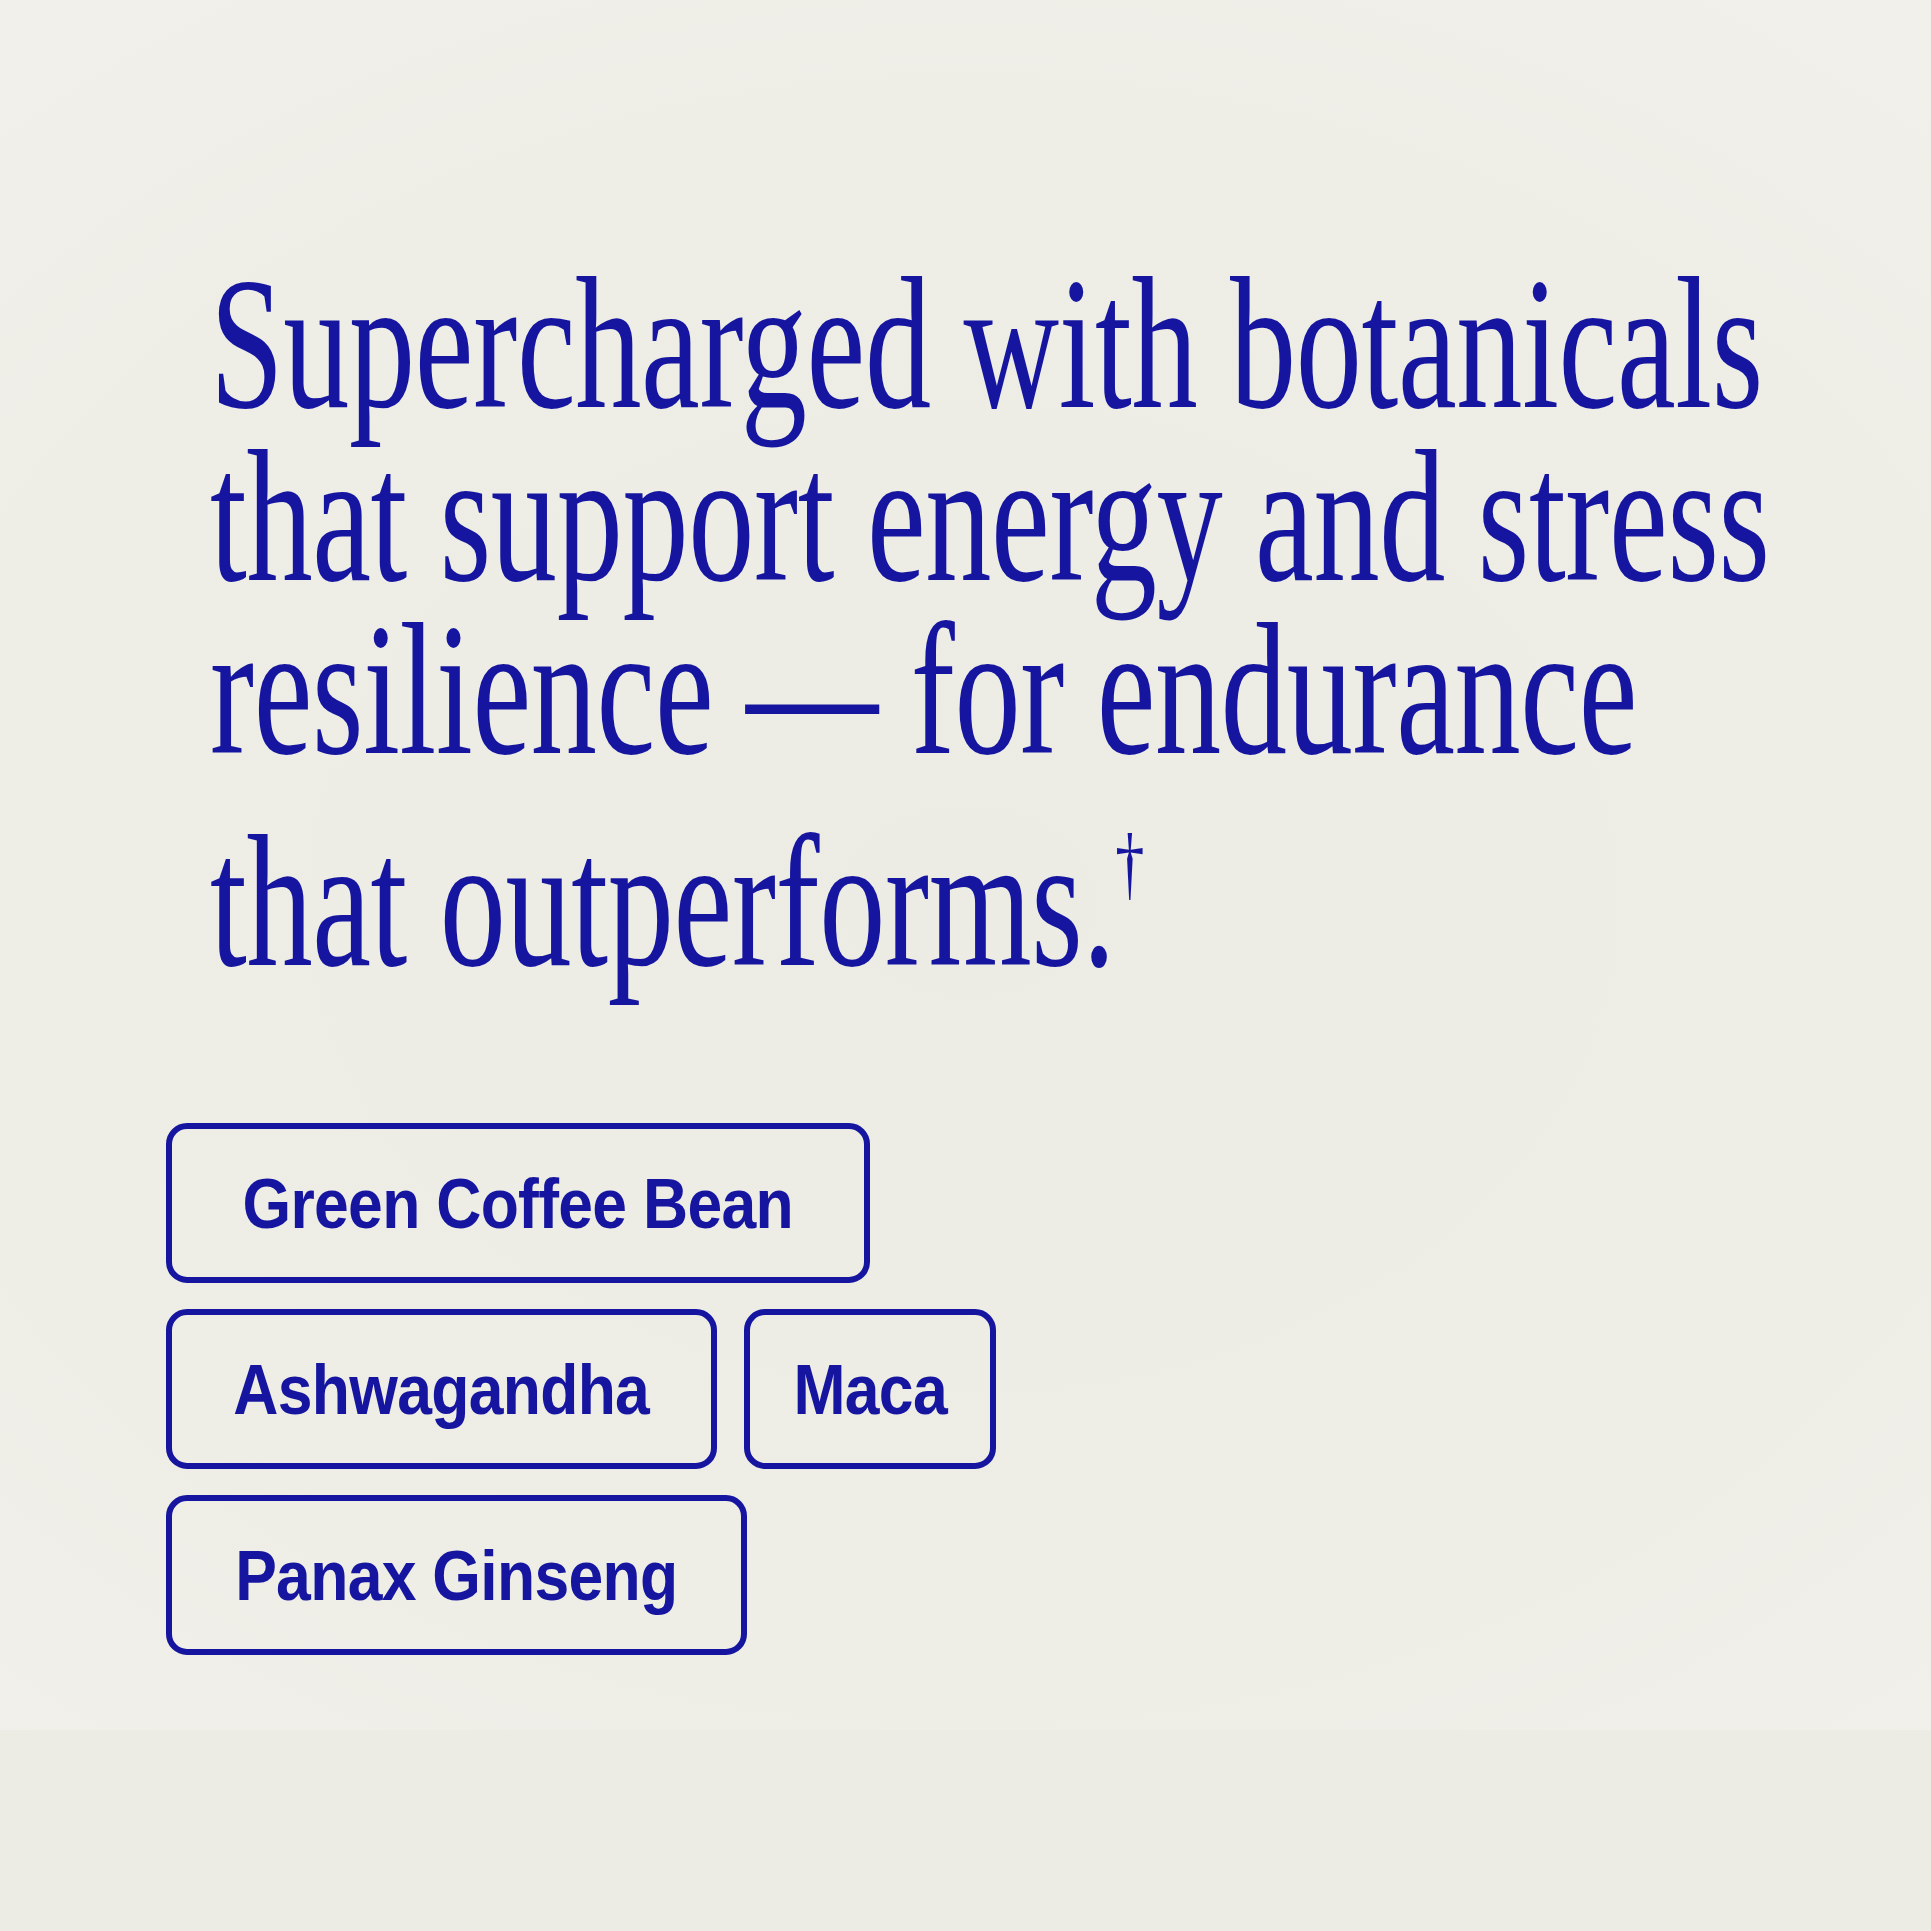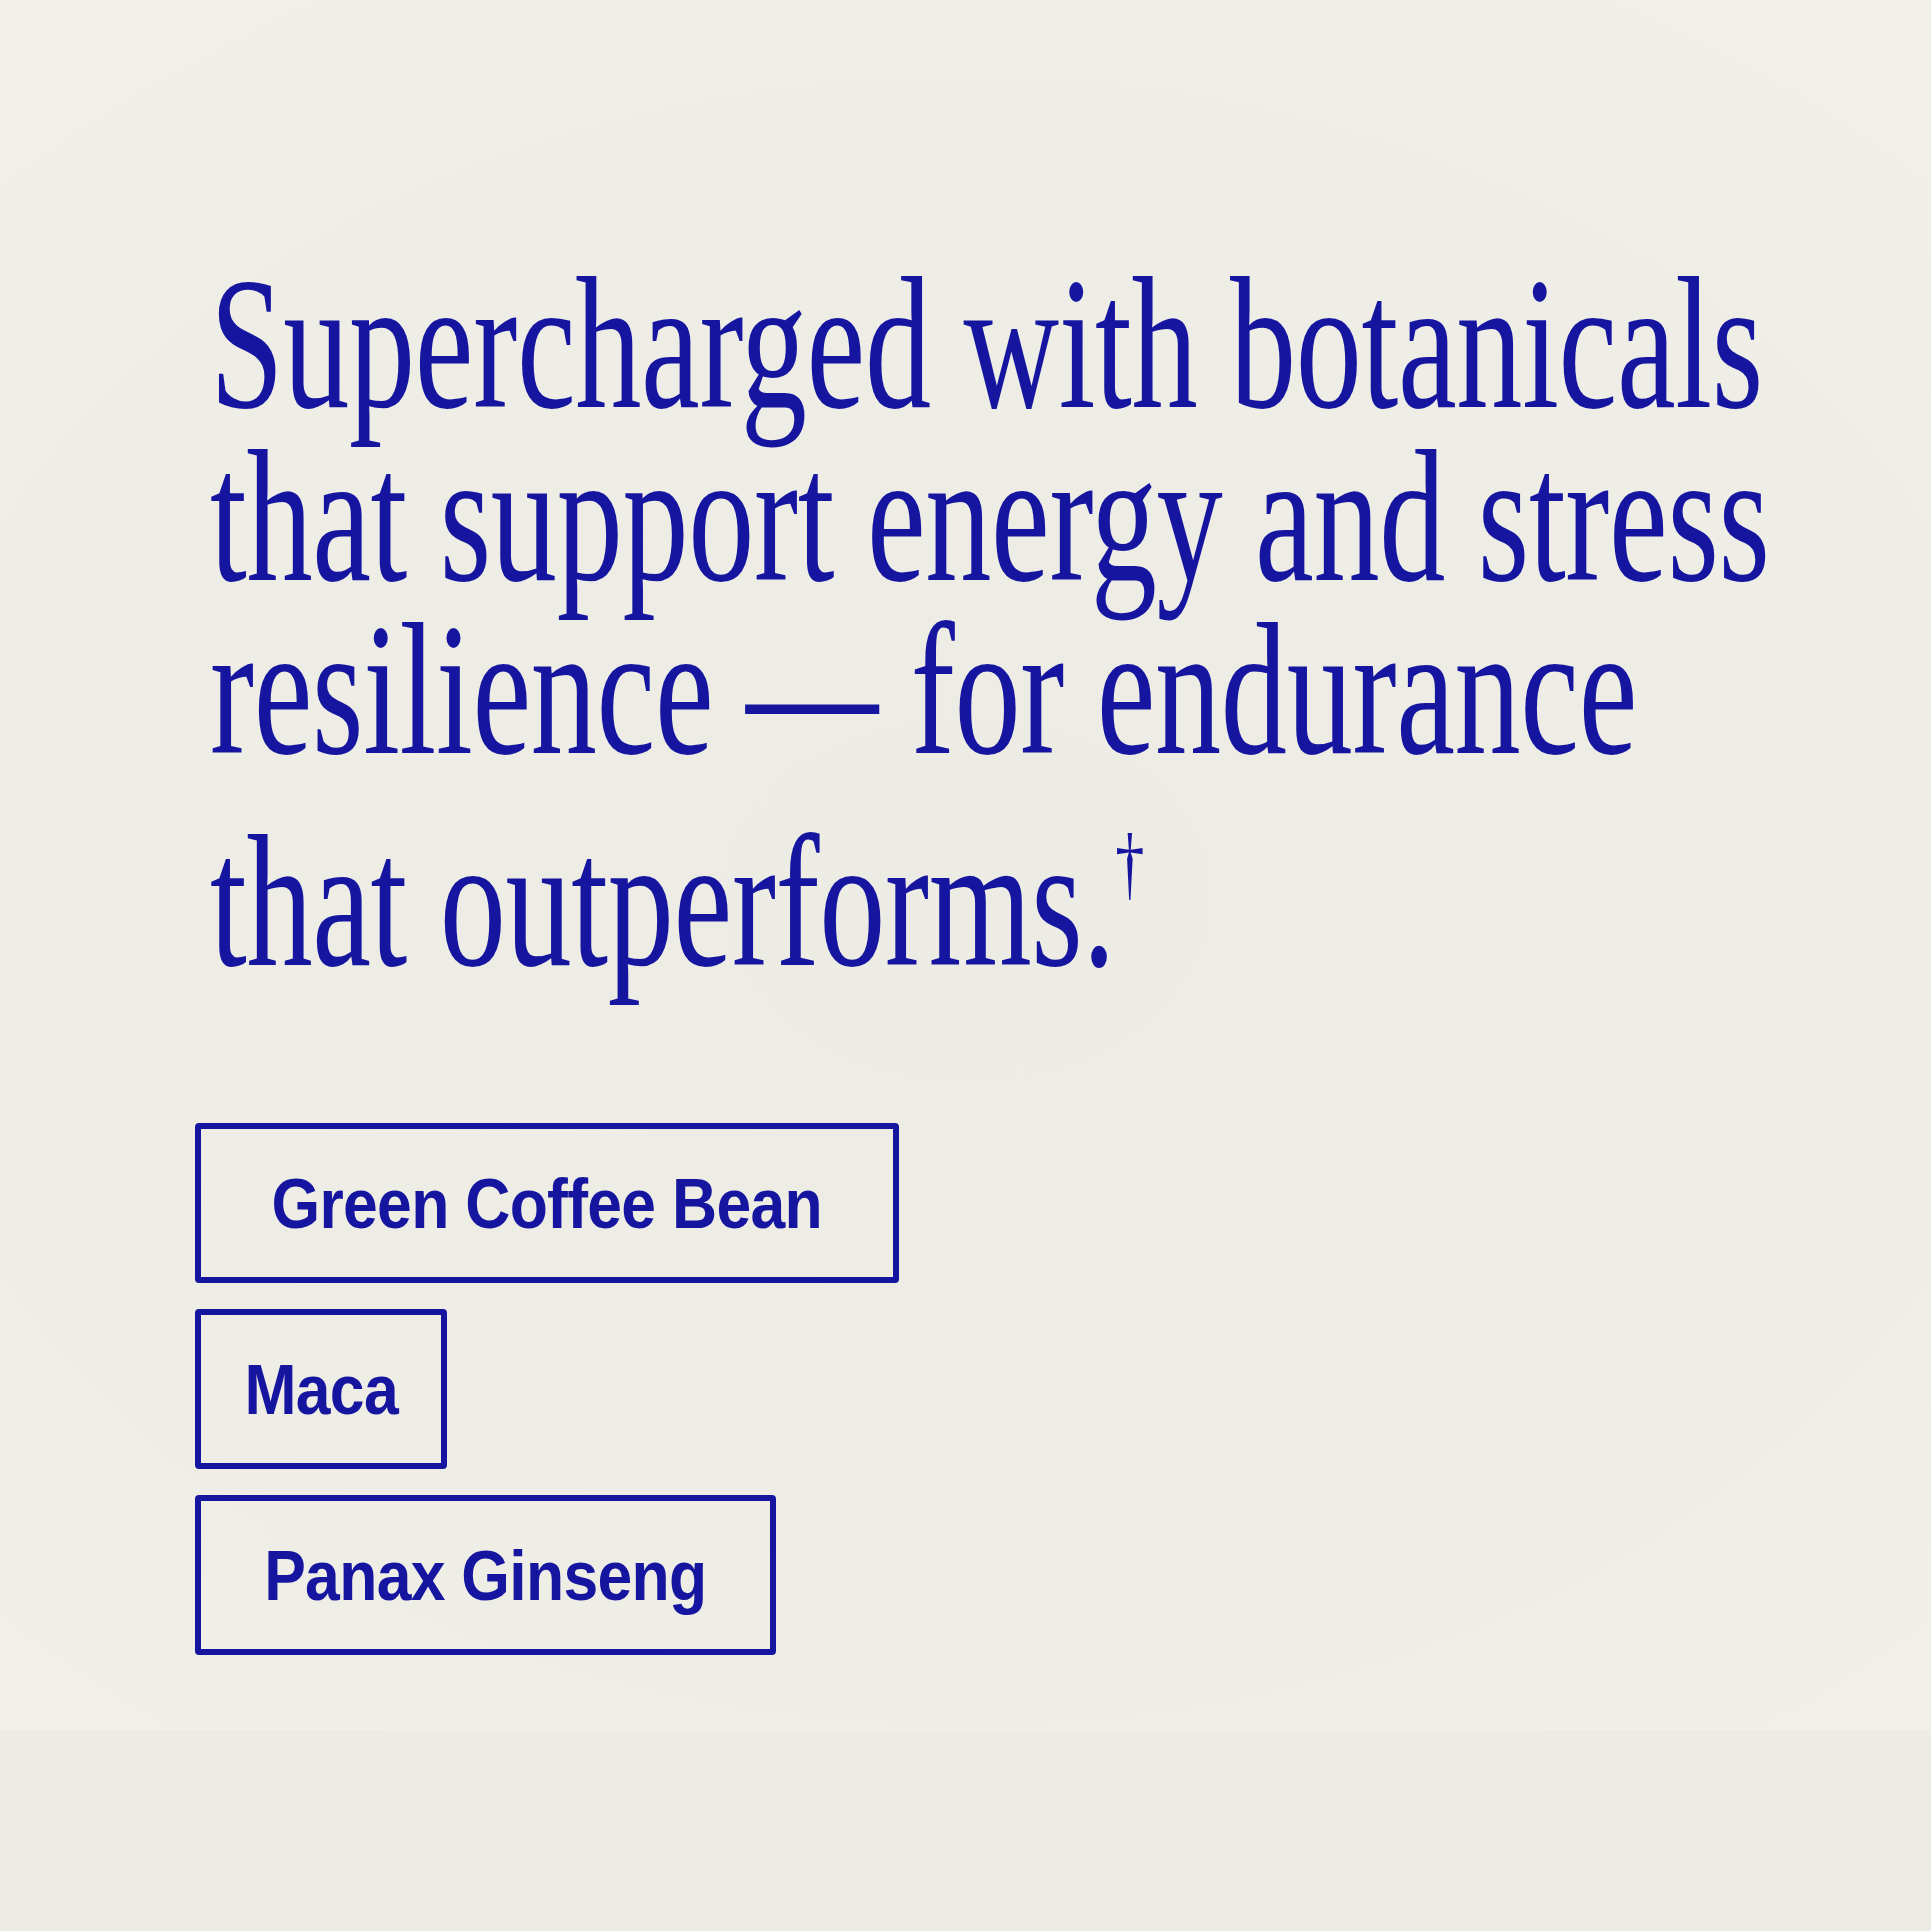--- a/index.html
+++ b/index.html
@@ -69,37 +69,36 @@
     display: flex;
     align-items: flex-start;
     margin-bottom: 26px;
   }
   .pill-row:last-child { margin-bottom: 0; }
 
   .pill {
     box-sizing: border-box;
     height: 160px;
     border: 6.8px solid #1515a0;
-    border-radius: 4px;
+    border-radius: 21px;
     background: transparent;
     color: #1515a0;
     display: flex;
     align-items: center;
     justify-content: center;
     padding: 0 33px;
     margin-right: 27px;
     font-family: "Liberation Sans", sans-serif;
     font-weight: 700;
     font-size: 71px;
     line-height: 1;
     letter-spacing: -0.8px;
     white-space: nowrap;
     cursor: pointer;
     user-select: none;
-    margin-left: 29px;
   }
   .pill:last-child { margin-right: 0; }
 
   .pill-label {
     display: block;
     transform: scaleX(0.88);
     transform-origin: center;
     white-space: nowrap;
   }
 </style>
@@ -118,20 +117,23 @@
   <div class="pill-group">
 
     <div class="pill-row">
       <div class="pill">
         <span class="pill-label">Green Coffee Bean</span>
       </div>
     </div>
 
     <div class="pill-row">
       <div class="pill">
+        <span class="pill-label">Ashwagandha</span>
+      </div>
+      <div class="pill">
         <span class="pill-label">Maca</span>
       </div>
     </div>
 
     <div class="pill-row">
       <div class="pill">
         <span class="pill-label">Panax Ginseng</span>
       </div>
     </div>
 

